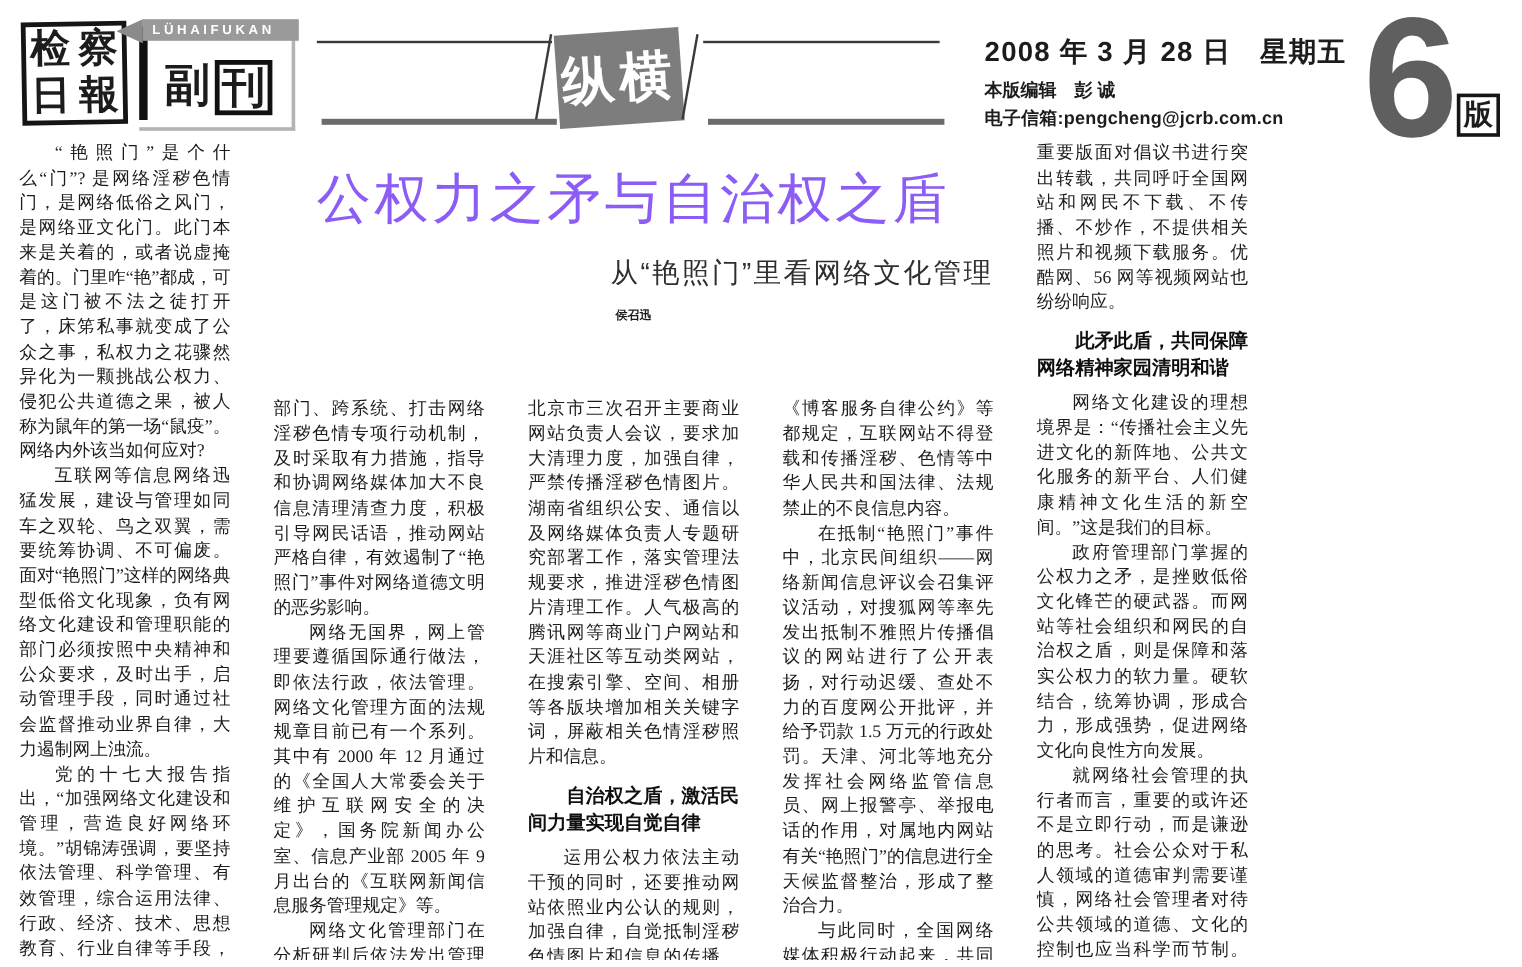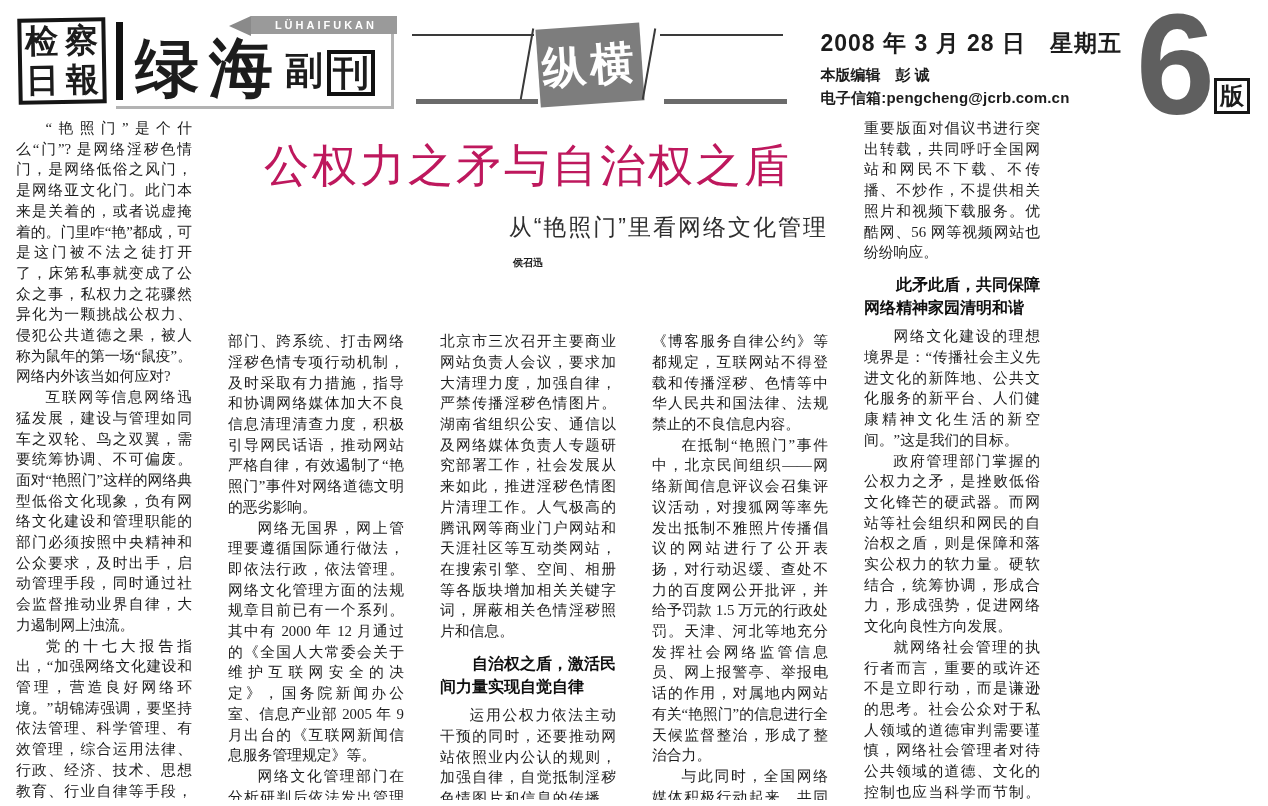--- a/index.html
+++ b/index.html
@@ -14,21 +14,21 @@
   .seal span { display:block; }
   .logo-block { display:flex; align-items:flex-end; margin-left:10px; position:relative;
                 border-right:3px solid #b3b3b3; border-bottom:3px solid #b3b3b3; padding:4px 16px 6px 0; }
   .logo-bar { width:7px; height:78px; background:#111; margin-right:12px; }
   .logo-main { font-size:64px; font-weight:900; letter-spacing:10px; line-height:0.95; font-family:"Liberation Serif",serif; }
   .logo-sub { display:flex; align-items:flex-end; margin-left:2px; padding-bottom:4px; }
   .logo-sub .fu { font-size:38px; font-weight:900; font-family:"Liberation Sans",sans-serif; }
   .logo-sub .kan { font-size:36px; font-weight:900; border:4px solid #111; line-height:1; padding:1px 2px; margin-left:4px;
                    font-family:"Liberation Sans",sans-serif; }
   .banner { position:absolute; top:-2px; right:-6px; background:#9a9a9a; color:#fff; font-size:11px; font-weight:bold;
-            letter-spacing:3px; padding:3px 20px 3px 24px; font-family:"Liberation Sans",sans-serif; }
+            letter-spacing:3px; padding:3px 20px 3px 8px; font-family:"Liberation Sans",sans-serif; }
   .banner::before { content:""; position:absolute; left:-22px; top:0; border-top:10px solid transparent; border-bottom:10px solid transparent;
                     border-right:22px solid #8a8a8a; }
   .rules { position:relative; flex:1 1 auto; height:92px; min-width:70px; }
   .rules .thin { position:absolute; top:16px; left:18px; right:4px; height:2px; background:#3a3a3a; }
   .rules .thick { position:absolute; bottom:6px; left:22px; right:0; height:5px; background:#6b6b6b; }
   .rules .slant { position:absolute; top:10px; width:2px; height:72px; background:#3a3a3a; transform:rotate(10deg); }
   .rules .slant.right { right:10px; } .rules .slant.left { left:6px; }
   .badge { width:104px; height:78px; background:#7d7d7d; color:#fff; display:flex; align-items:center; justify-content:center;
            font-size:44px; font-weight:bold; letter-spacing:4px; transform:rotate(-4deg); margin-top:8px;
            font-family:"Liberation Serif",serif; flex:0 0 auto; }
@@ -43,21 +43,21 @@
                  line-height:1; padding:3px 3px; font-family:"Liberation Sans",sans-serif; }
 
   
   .body-grid { display:grid; grid-template-columns:repeat(6,1fr); column-gap:36px; padding:6px 16px 0 16px; height:688px; }
   .tcol { overflow:hidden; }
   .col1 { grid-column:1; grid-row:1 / span 2; }
   .headline { grid-column:2 / 5; grid-row:1; height:178px; text-align:center; padding-top:18px; }
   .col2 { grid-column:2; grid-row:2; } .col3 { grid-column:3; grid-row:2; } .col4 { grid-column:4; grid-row:2; }
   .col5 { grid-column:5; grid-row:1 / span 2; }
 
-  .headline .title { font-size:45px; font-weight:500; letter-spacing:3px; color:#be185d;
+  .headline .title { font-size:45px; font-weight:500; letter-spacing:3px; color:#8b5cf6;
                      font-family:"Liberation Sans","DejaVu Sans",sans-serif; }
   .headline .subtitle { font-size:23px; color:#2f2f2f; letter-spacing:2px; margin-top:16px;
                         font-family:"Liberation Sans",sans-serif;text-align:right; }
   .headline .author { font-size:10px; font-weight:bold; margin-top:13px; font-family:"Liberation Sans",sans-serif; }
 
   p.body-p { font-size:14.8px; line-height:1.4; text-align:justify; text-indent:2em; color:#1c1c1c; }
   p.body-p.cont { text-indent:0; }
   p.subhead { font-size:16px; line-height:1.45; font-weight:bold; text-align:justify; text-indent:2em;
               margin:10px 0 7px 0; font-family:"Liberation Sans","DejaVu Sans",sans-serif; color:#0f0f0f; }
   p.body-p.note { font-weight:bold; text-indent:0; font-family:"Liberation Sans",sans-serif; font-size:14.5px; }
@@ -68,21 +68,20 @@
 <div class="header">
   <div class="seal">
     <span>检</span>
     <span>察</span>
     <span>日</span>
     <span>報</span>
   </div>
 
   <div class="logo-block">
     <div class="logo-bar"></div>
-    <div class="logo-main">绿海</div>
     <div class="logo-sub">
       <span class="fu">副</span>
       <span class="kan">刊</span>
     </div>
     <div class="banner">LÜHAIFUKAN</div>
   </div>
 
   <div class="rules">
     <div class="thin"></div>
     <div class="thick"></div>
@@ -125,21 +124,21 @@
     <div class="author">侯召迅</div>
   </div>
 
   <div class="tcol col2">
     <p class="body-p cont">部门、跨系统、打击网络淫秽色情专项行动机制，及时采取有力措施，指导和协调网络媒体加大不良信息清理清查力度，积极引导网民话语，推动网站严格自律，有效遏制了“艳照门”事件对网络道德文明的恶劣影响。</p>
     <p class="body-p">网络无国界，网上管理要遵循国际通行做法，即依法行政，依法管理。网络文化管理方面的法规规章目前已有一个系列。其中有 2000 年 12 月通过的《全国人大常委会关于维护互联网安全的决定》，国务院新闻办公室、信息产业部 2005 年 9 月出台的《互联网新闻信息服务管理规定》等。</p>
     <p class="body-p">网络文化管理部门在分析研判后依法发出管理要求。网站按照要求，不再炒作“艳照门”事件，停止提供下载服务，清理论坛、博客、播客、即时通信、贴吧等互动栏目，删除所有淫秽色情照片和视频，同时加强网上言论引导和网站自律，努力抵制这一不文明现象。其中，</p>
   </div>
 
   <div class="tcol col3">
-    <p class="body-p cont">北京市三次召开主要商业网站负责人会议，要求加大清理力度，加强自律，严禁传播淫秽色情图片。湖南省组织公安、通信以及网络媒体负责人专题研究部署工作，社会发展从来如此，推进淫秽色情图片清理工作。人气极高的腾讯网等商业门户网站和天涯社区等互动类网站，在搜索引擎、空间、相册等各版块增加相关关键字词，屏蔽相关色情淫秽照片和信息。</p>
+    <p class="body-p cont">北京市三次召开主要商业网站负责人会议，要求加大清理力度，加强自律，严禁传播淫秽色情图片。湖南省组织公安、通信以及网络媒体负责人专题研究部署工作，落实管理法规要求，推进淫秽色情图片清理工作。人气极高的腾讯网等商业门户网站和天涯社区等互动类网站，在搜索引擎、空间、相册等各版块增加相关关键字词，屏蔽相关色情淫秽照片和信息。</p>
     <p class="subhead">自治权之盾，激活民间力量实现自觉自律</p>
     <p class="body-p">运用公权力依法主动干预的同时，还要推动网站依照业内公认的规则，加强自律，自觉抵制淫秽色情图片和信息的传播。且看 2002 年 6 月出台的《中国互联网行业自律公约》、2004 年 3 月发布的《互联网新闻信息服务自律公约》、2004 年 6 月实施的《互联网站禁止传播淫秽、色情等不良信息自律规范》、2007 年 8 月公布的</p>
   </div>
 
   <div class="tcol col4">
     <p class="body-p cont">《博客服务自律公约》等都规定，互联网站不得登载和传播淫秽、色情等中华人民共和国法律、法规禁止的不良信息内容。</p>
     <p class="body-p">在抵制“艳照门”事件中，北京民间组织——网络新闻信息评议会召集评议活动，对搜狐网等率先发出抵制不雅照片传播倡议的网站进行了公开表扬，对行动迟缓、查处不力的百度网公开批评，并给予罚款 1.5 万元的行政处罚。天津、河北等地充分发挥社会网络监管信息员、网上报警亭、举报电话的作用，对属地内网站有关“艳照门”的信息进行全天候监督整治，形成了整治合力。</p>
     <p class="body-p">与此同时，全国网络媒体积极行动起来，共同抵制“艳照门”事件。2 月 13 日，湖南红网联合半岛网、腾讯网等 13 家网站发出《抵制陈冠希“艳照门”事件不雅照片传播的倡议书》。人民网、新华网以及新浪网、网易网等 40 多家网站积极参与，并在重点频道、</p>
   </div>
 

